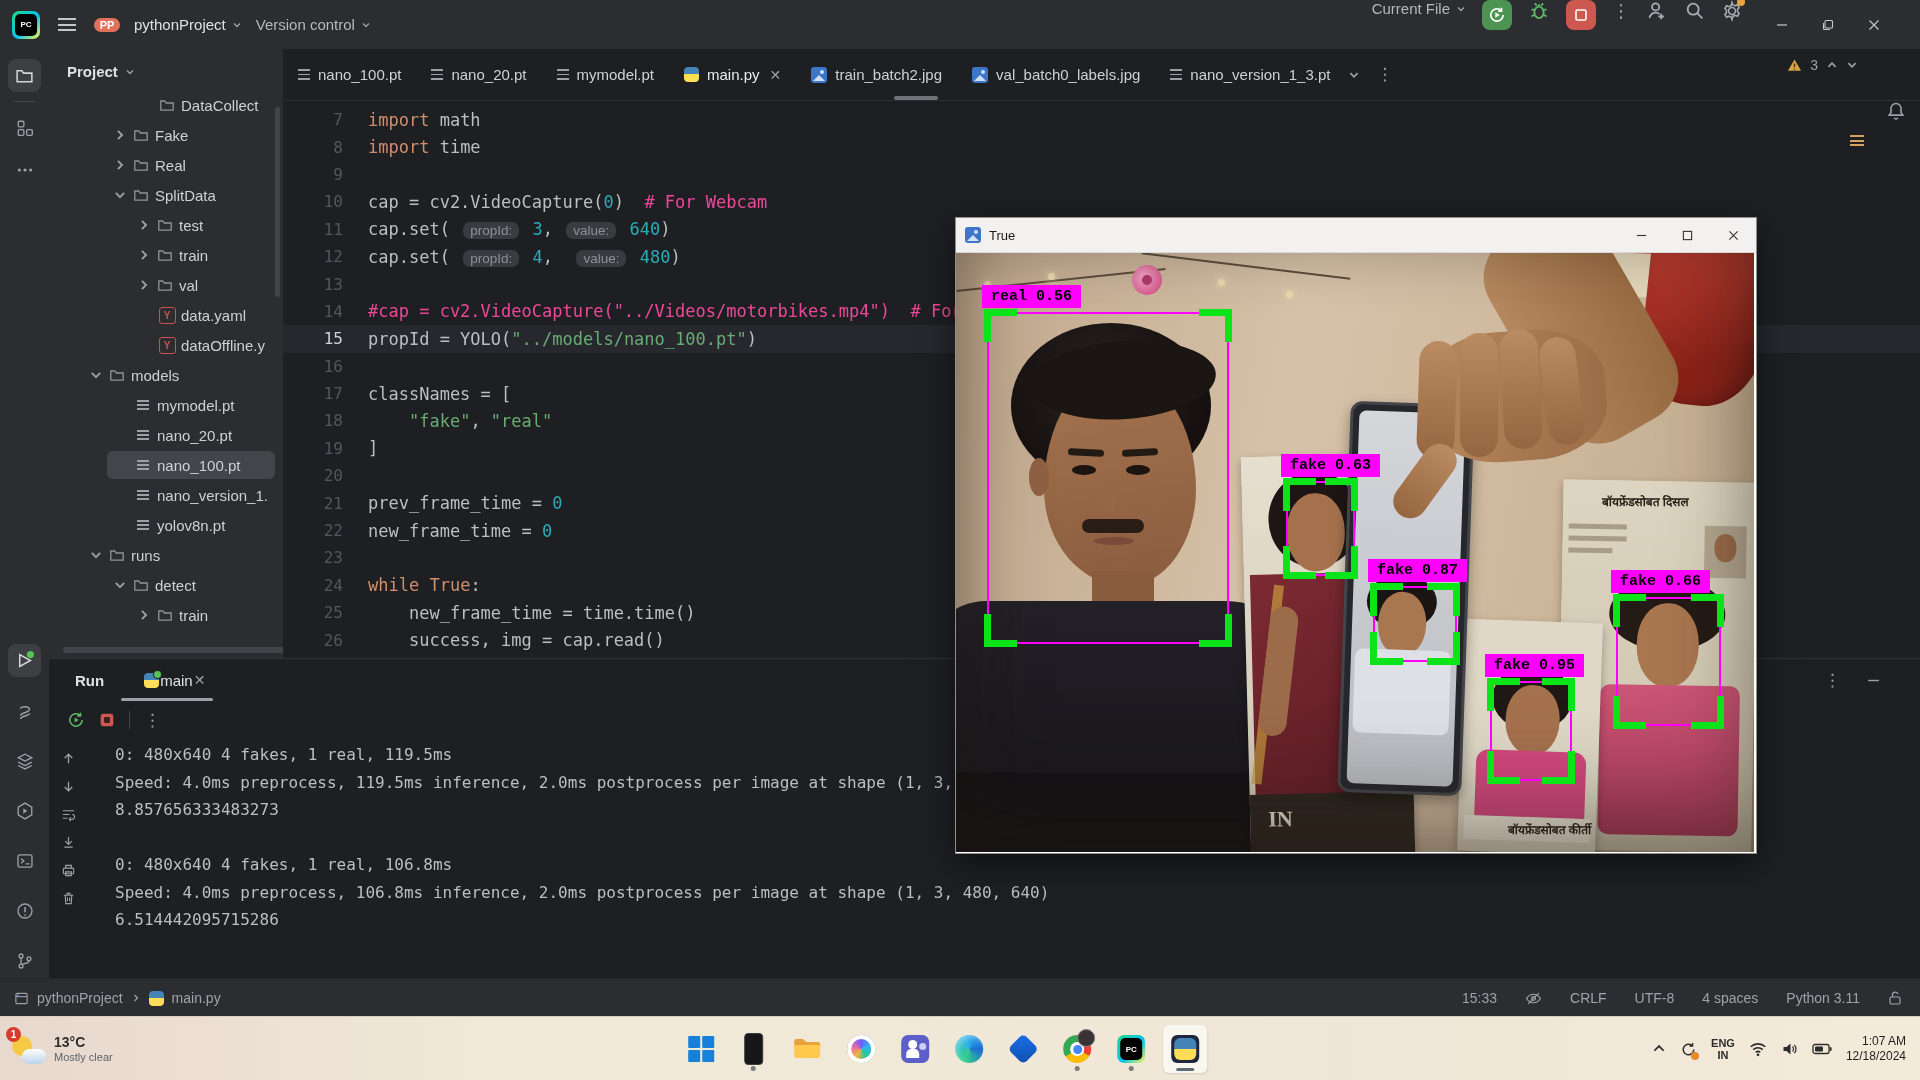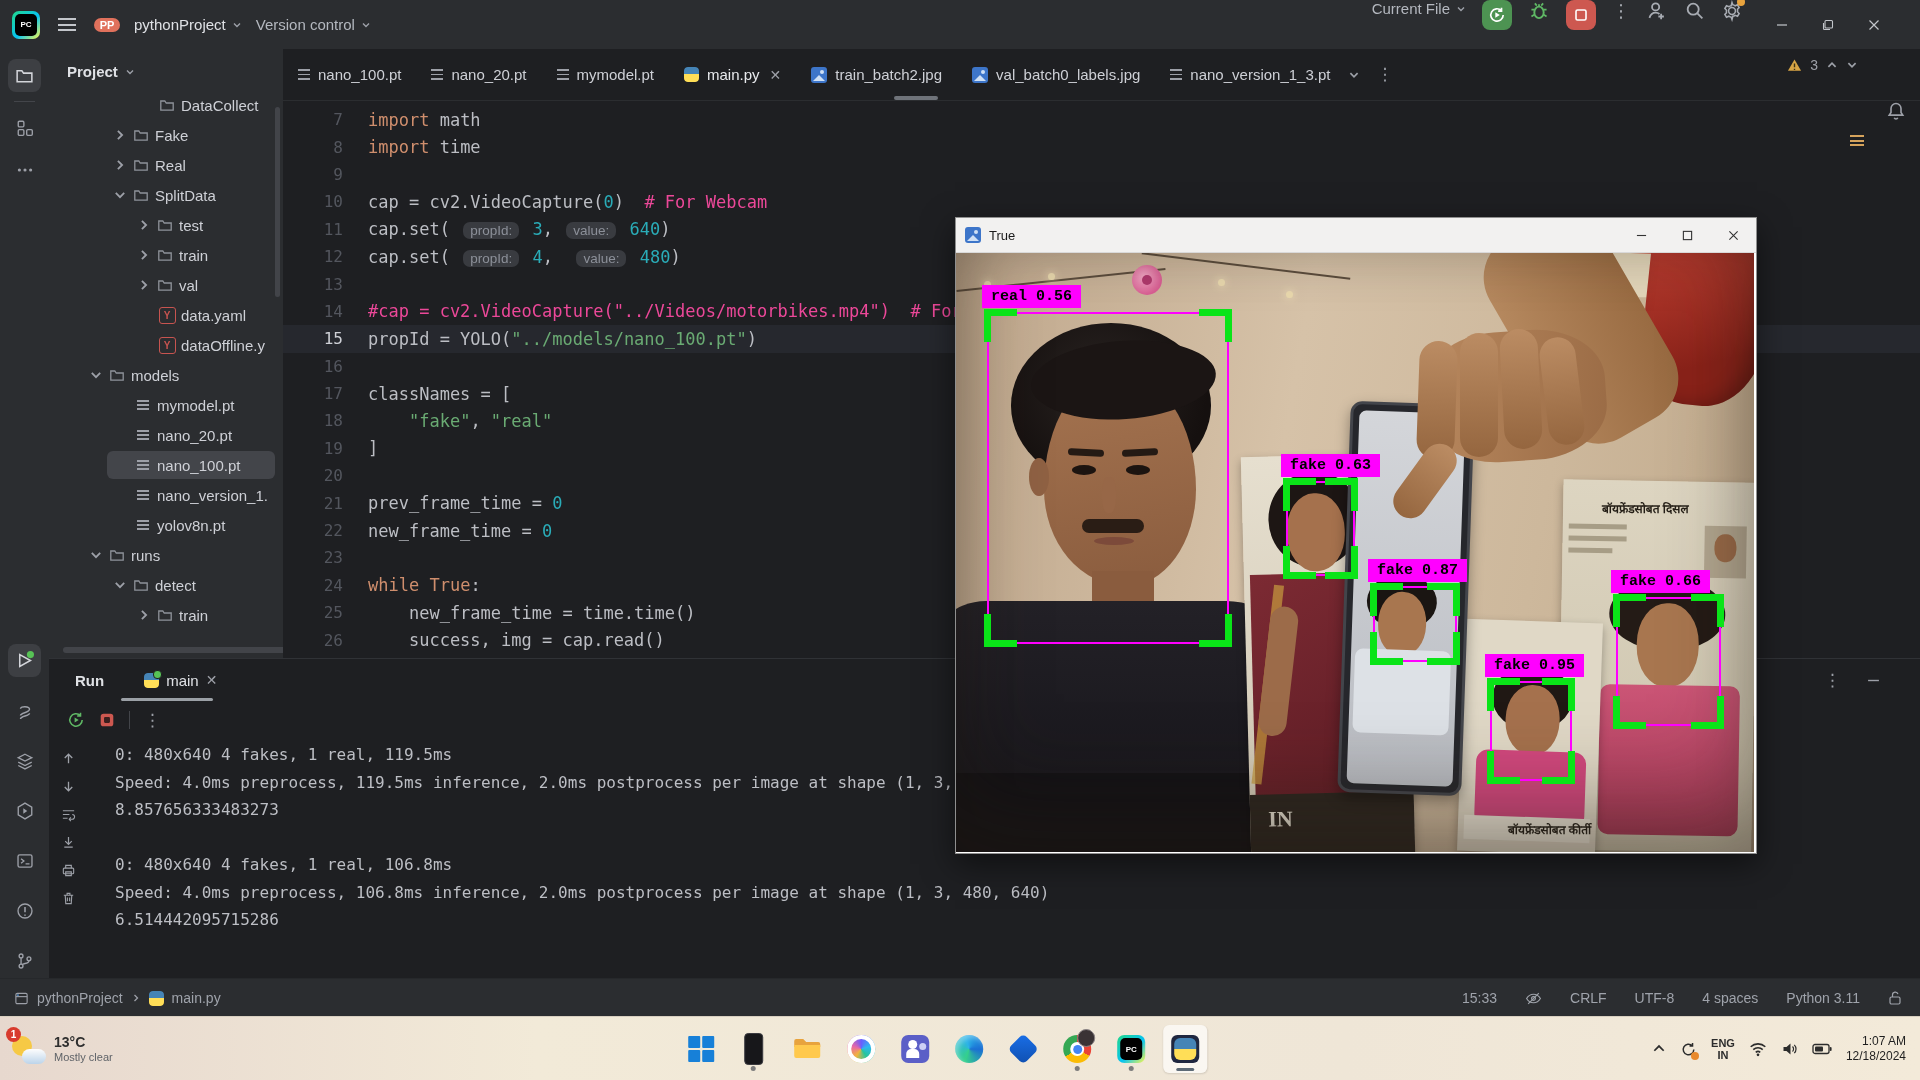--- a/index.html
+++ b/index.html
@@ -64,21 +64,21 @@
   .tk-h{background:#393b40;color:#8c9099;border-radius:7px;padding:1px 7px;font-size:13.5px;
     font-family:"Liberation Sans",sans-serif;margin:0 3px;}
   .inspect{position:absolute;right:62px;top:8px;display:flex;align-items:center;gap:8px;color:#9da0a8;font-size:14px;}
   .bell{position:absolute;right:14px;top:52px;color:#9da0a8;}
   .orange-lines{position:absolute;right:56px;top:86px;display:flex;flex-direction:column;gap:2.5px;}
   .orange-lines i{width:14px;height:2px;background:#d6a35c;display:block;}
   
   .runp{position:absolute;left:49px;top:658px;width:1871px;height:320px;background:#1e1f22;border-top:1px solid #303236;}
   .run-head{position:relative;height:42px;display:flex;align-items:center;}
   .run-title{font-size:15px;font-weight:bold;color:#dfe1e5;margin-left:26px;}
-  .run-tab{display:flex;align-items:center;gap:7px;margin-left:40px;font-size:15px;color:#dfe1e5;position:relative;height:100%;justify-content:space-between;}
+  .run-tab{display:flex;align-items:center;gap:1px;margin-left:40px;font-size:15px;color:#dfe1e5;position:relative;height:100%;justify-content:space-between;}
   .run-tab-underline{position:absolute;left:72px;bottom:0;width:92px;height:3px;border-radius:2px;background:#9ba0a6;}
   .run-head-right{position:absolute;right:40px;top:0;height:42px;display:flex;align-items:center;gap:26px;color:#9da0a8;}
   .run-toolbar{display:flex;align-items:center;gap:14px;height:38px;padding-left:18px;}
   .tb-sep{width:1px;height:18px;background:#43454a;}
   .console{position:absolute;left:66px;top:86px;right:0;font-family:"DejaVu Sans Mono","Liberation Mono",monospace;
     font-size:16px;color:#bcbec4;}
   .cline{height:27.5px;white-space:pre;}
   .con-gutter{position:absolute;left:12px;top:92px;display:flex;flex-direction:column;gap:13px;color:#9da0a8;}
   
   .status{position:absolute;left:0;top:978px;width:1920px;height:38px;background:#2b2d30;border-top:1px solid #26282b;
@@ -780,21 +780,21 @@
         <div class="sh" style="left:10px;top:244px;width:96px;height:84px;border-radius:8px;background:#dde1e6"></div>
       </div>
 
       <div class="sh" style="left:470px;top:78px;width:180px;height:130px;border-radius:40%;background:linear-gradient(100deg,#b9895f,#9a6b45);transform:rotate(-4deg)"></div>
       <div class="sh" style="left:462px;top:88px;width:38px;height:118px;border-radius:19px;background:linear-gradient(#bb8c63,#95663f);transform:rotate(2deg)"></div>
       <div class="sh" style="left:504px;top:80px;width:38px;height:124px;border-radius:19px;background:linear-gradient(#bb8c63,#95663f)"></div>
       <div class="sh" style="left:546px;top:76px;width:38px;height:120px;border-radius:19px;background:linear-gradient(#bb8c63,#95663f);transform:rotate(-3deg)"></div>
       <div class="sh" style="left:588px;top:84px;width:36px;height:108px;border-radius:18px;background:linear-gradient(#bb8c63,#95663f);transform:rotate(-7deg)"></div>
       <div class="sh" style="left:452px;top:186px;width:34px;height:84px;border-radius:17px;background:linear-gradient(#bb8c63,#95663f);transform:rotate(36deg)"></div>
 
-      <div class="sh news" style="left:646px;top:247px">बॉयफ्रेंडसोबत दिसल</div>
+      <div class="sh news" style="left:646px;top:240px">बॉयफ्रेंडसोबत दिसल</div>
       <div class="sh news" style="left:552px;top:568px">बॉयफ्रेंडसोबत कीर्ती</div>
 
       <div class="sh" style="inset:0;box-shadow:inset 0 -50px 90px rgba(40,30,20,.4), inset 0 0 60px rgba(0,0,0,.18)"></div>
 
       <div class="det" style="left:31px;top:59px;width:238px;height:328px">
         <span class="c tl"></span>
           <span class="c tr"></span>
           <span class="c bl"></span>
           <span class="c br"></span>
         <span class="lbl">real 0.56</span>

